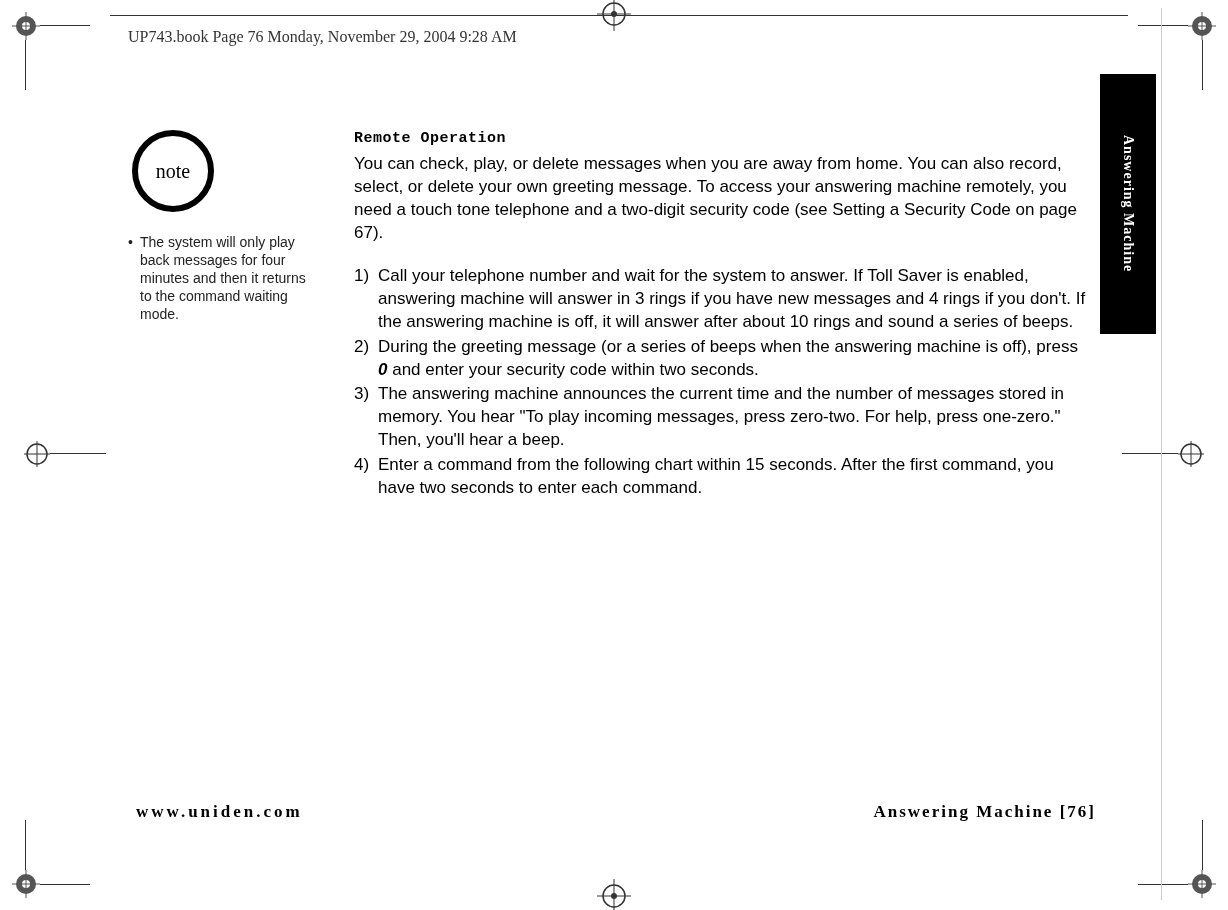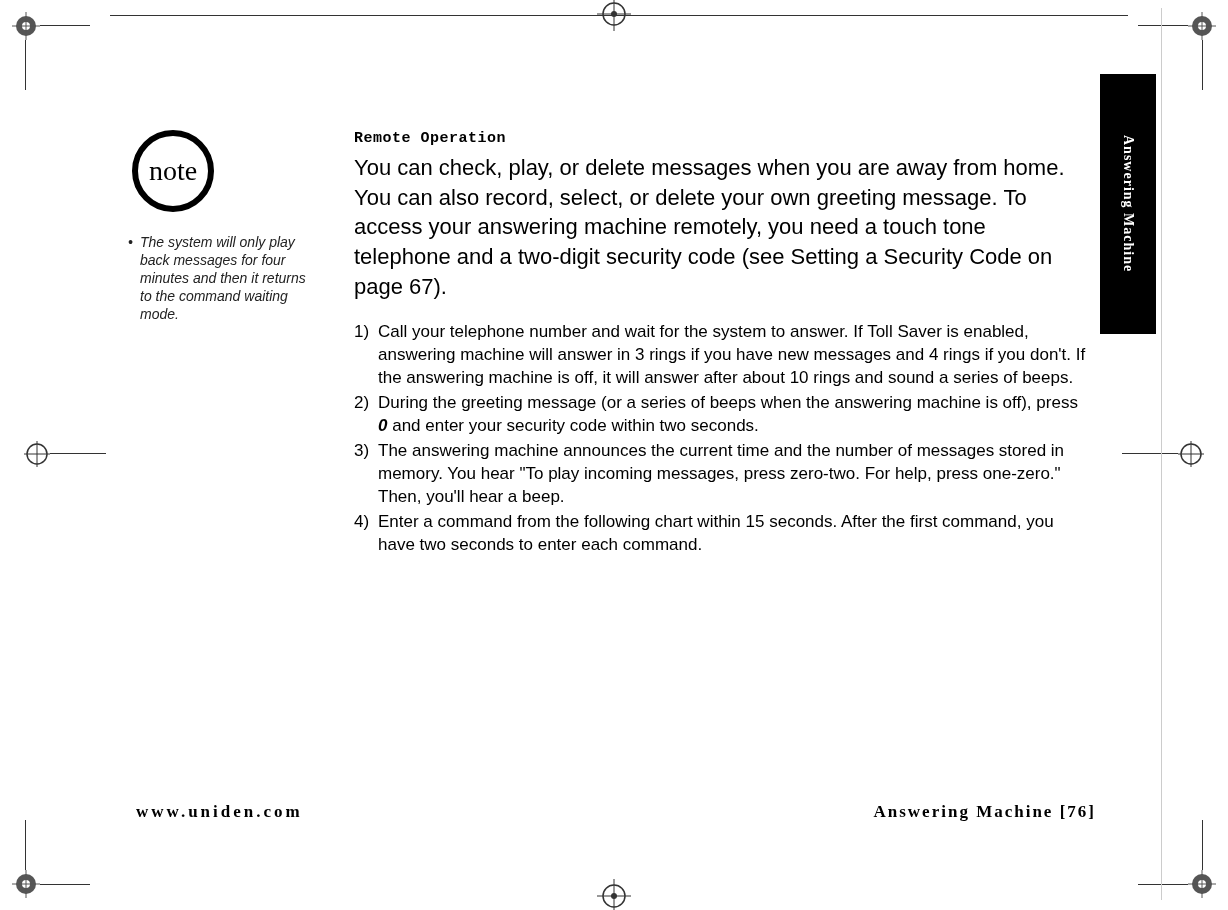--- a/index.html
+++ b/index.html
@@ -36,28 +36,28 @@
 
   
   .side-tab { position: absolute; right: 72px; top: 74px; width: 56px; height: 260px; background: #000; color: #fff; font-family: Georgia, "Times New Roman", serif; font-weight: bold; font-size: 14px; letter-spacing: 1px; display: flex; align-items: center; justify-content: center; }
   .side-tab span { writing-mode: vertical-rl; text-orientation: mixed; }
 
   
   .content { position: absolute; left: 128px; top: 130px; width: 960px; }
   .note-col { float: left; width: 192px; }
   .main-col { margin-left: 226px; }
 
-  .note-badge { width: 82px; height: 82px; border: 6px solid #000; border-radius: 50%; display: flex; align-items: center; justify-content: center; font-family: "Times New Roman", serif; font-size: 28px; margin-bottom: 22px; margin-left: 4px; }
-
-  .note-list { list-style: none; font-style: italic; }
+  .note-badge { width: 82px; height: 82px; border: 6px solid #000; border-radius: 50%; display: flex; align-items: center; justify-content: center; font-family: "Times New Roman", serif; font-size: 20px; margin-bottom: 22px; margin-left: 4px; }
+
+  .note-list { list-style: none; }
   .note-list li { position: relative; padding-left: 12px; font-size: 14px; line-height: 1.28; margin-bottom: 12px; color: #222; }
   .note-list li::before { content: "•"; position: absolute; left: 0; top: 0; }
 
   h2.title { font-family: Liberation Mono, monospace; font-weight: bold; font-size: 15px; letter-spacing: 0.5px; margin-bottom: 6px; }
-  .intro { font-size: 22px; line-height: 1.35; margin-bottom: 20px; }
+  .intro { font-size: 17px; line-height: 1.35; margin-bottom: 20px; }
   .steps { font-size: 17px; line-height: 1.35; }
   .steps .step { display: flex; margin-bottom: 2px; }
   .steps .num { flex: 0 0 24px; }
   .steps .txt { flex: 1; }
   .steps b.key { font-style: italic; font-weight: bold; }
 
   
   .footer { position: absolute; left: 128px; bottom: 88px; width: 960px; display: flex; justify-content: space-between; font-family: Georgia, "Times New Roman", serif; font-weight: bold; font-size: 17px; letter-spacing: 2px; margin-left: 8px; }
   .footer .url { letter-spacing: 3px; }
 </style>
@@ -136,20 +136,21 @@
   <div class="midmark bot">
     <svg viewBox="0 0 34 34">
         <circle cx="17" cy="17" r="11" fill="none" stroke="#333" stroke-width="1.5"></circle>
         <line x1="17" y1="0" x2="17" y2="34" stroke="#333" stroke-width="1"></line>
         <line x1="0" y1="17" x2="34" y2="17" stroke="#333" stroke-width="1"></line>
         <circle cx="17" cy="17" r="3" fill="#333"></circle>
       </svg>
   </div>
 
   <div class="hdr-line"></div>
+  <div class="hdr-text">UP743.book  Page 76  Monday, November 29, 2004  9:28 AM</div>
 
   <div class="frame-r"></div>
 
   <div class="side-tab">
     <span>Answering Machine</span>
   </div>
 
   <div class="content">
     <div class="note-col">
       <div class="note-badge">

